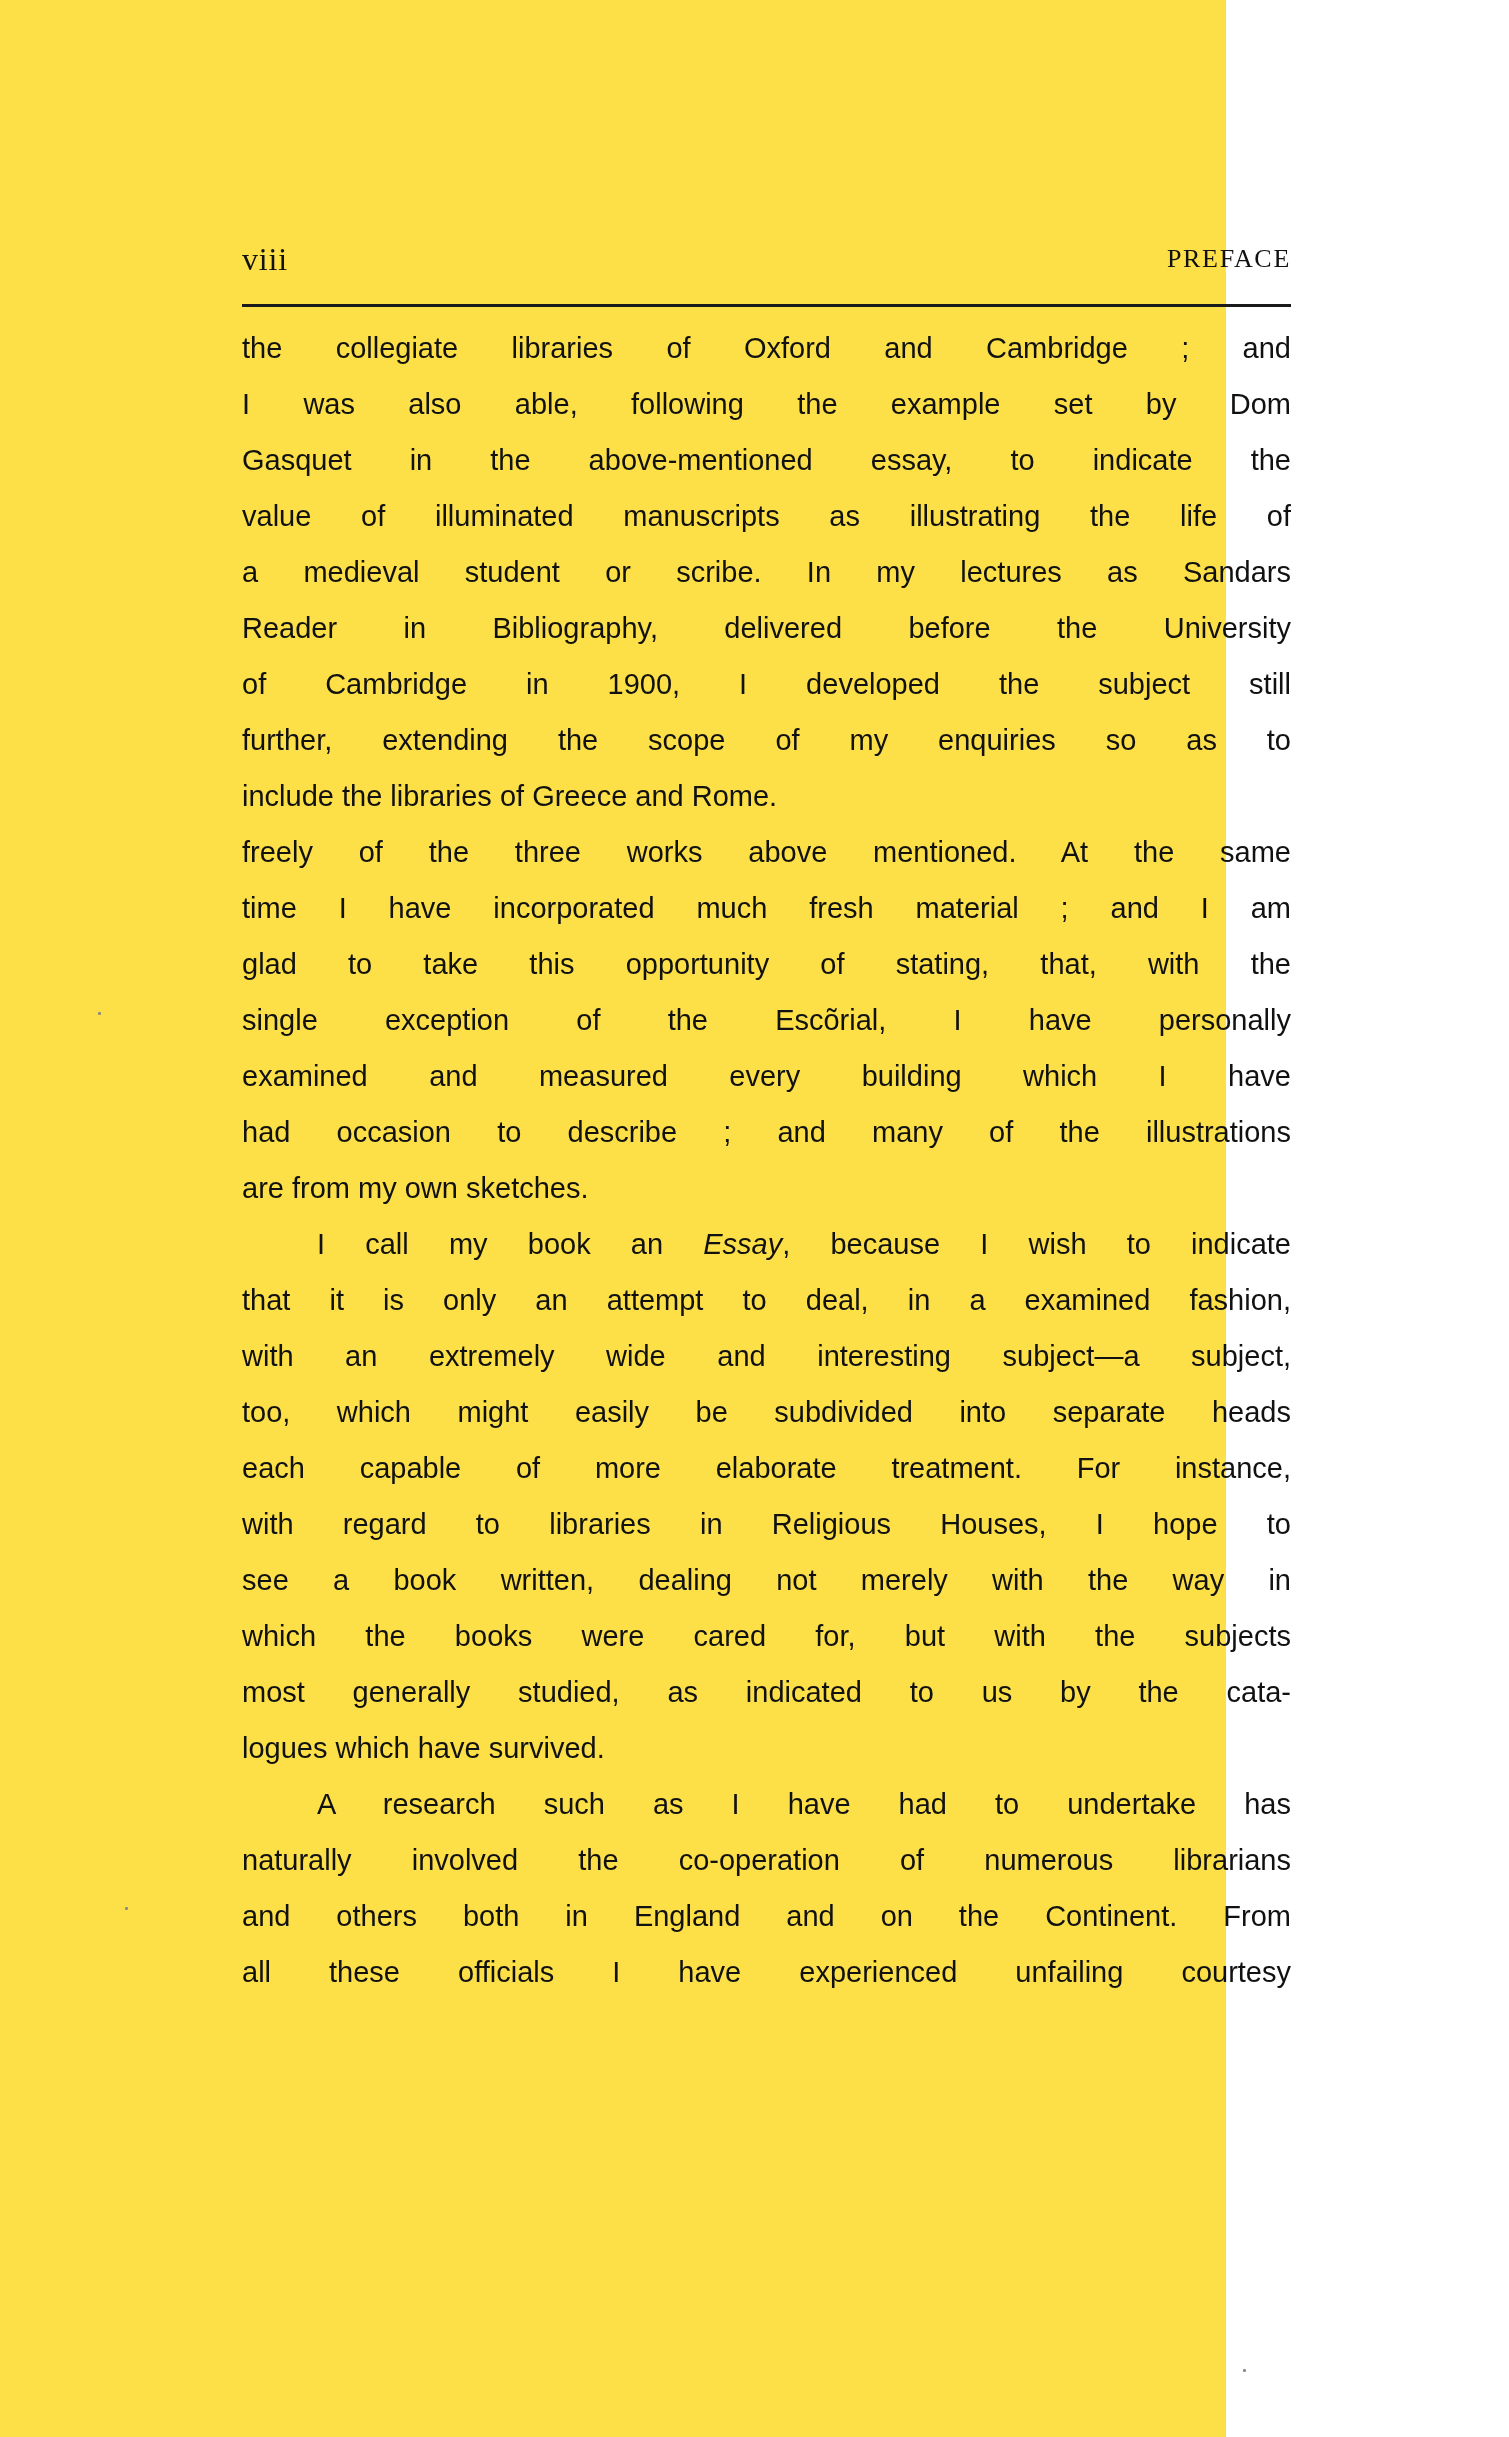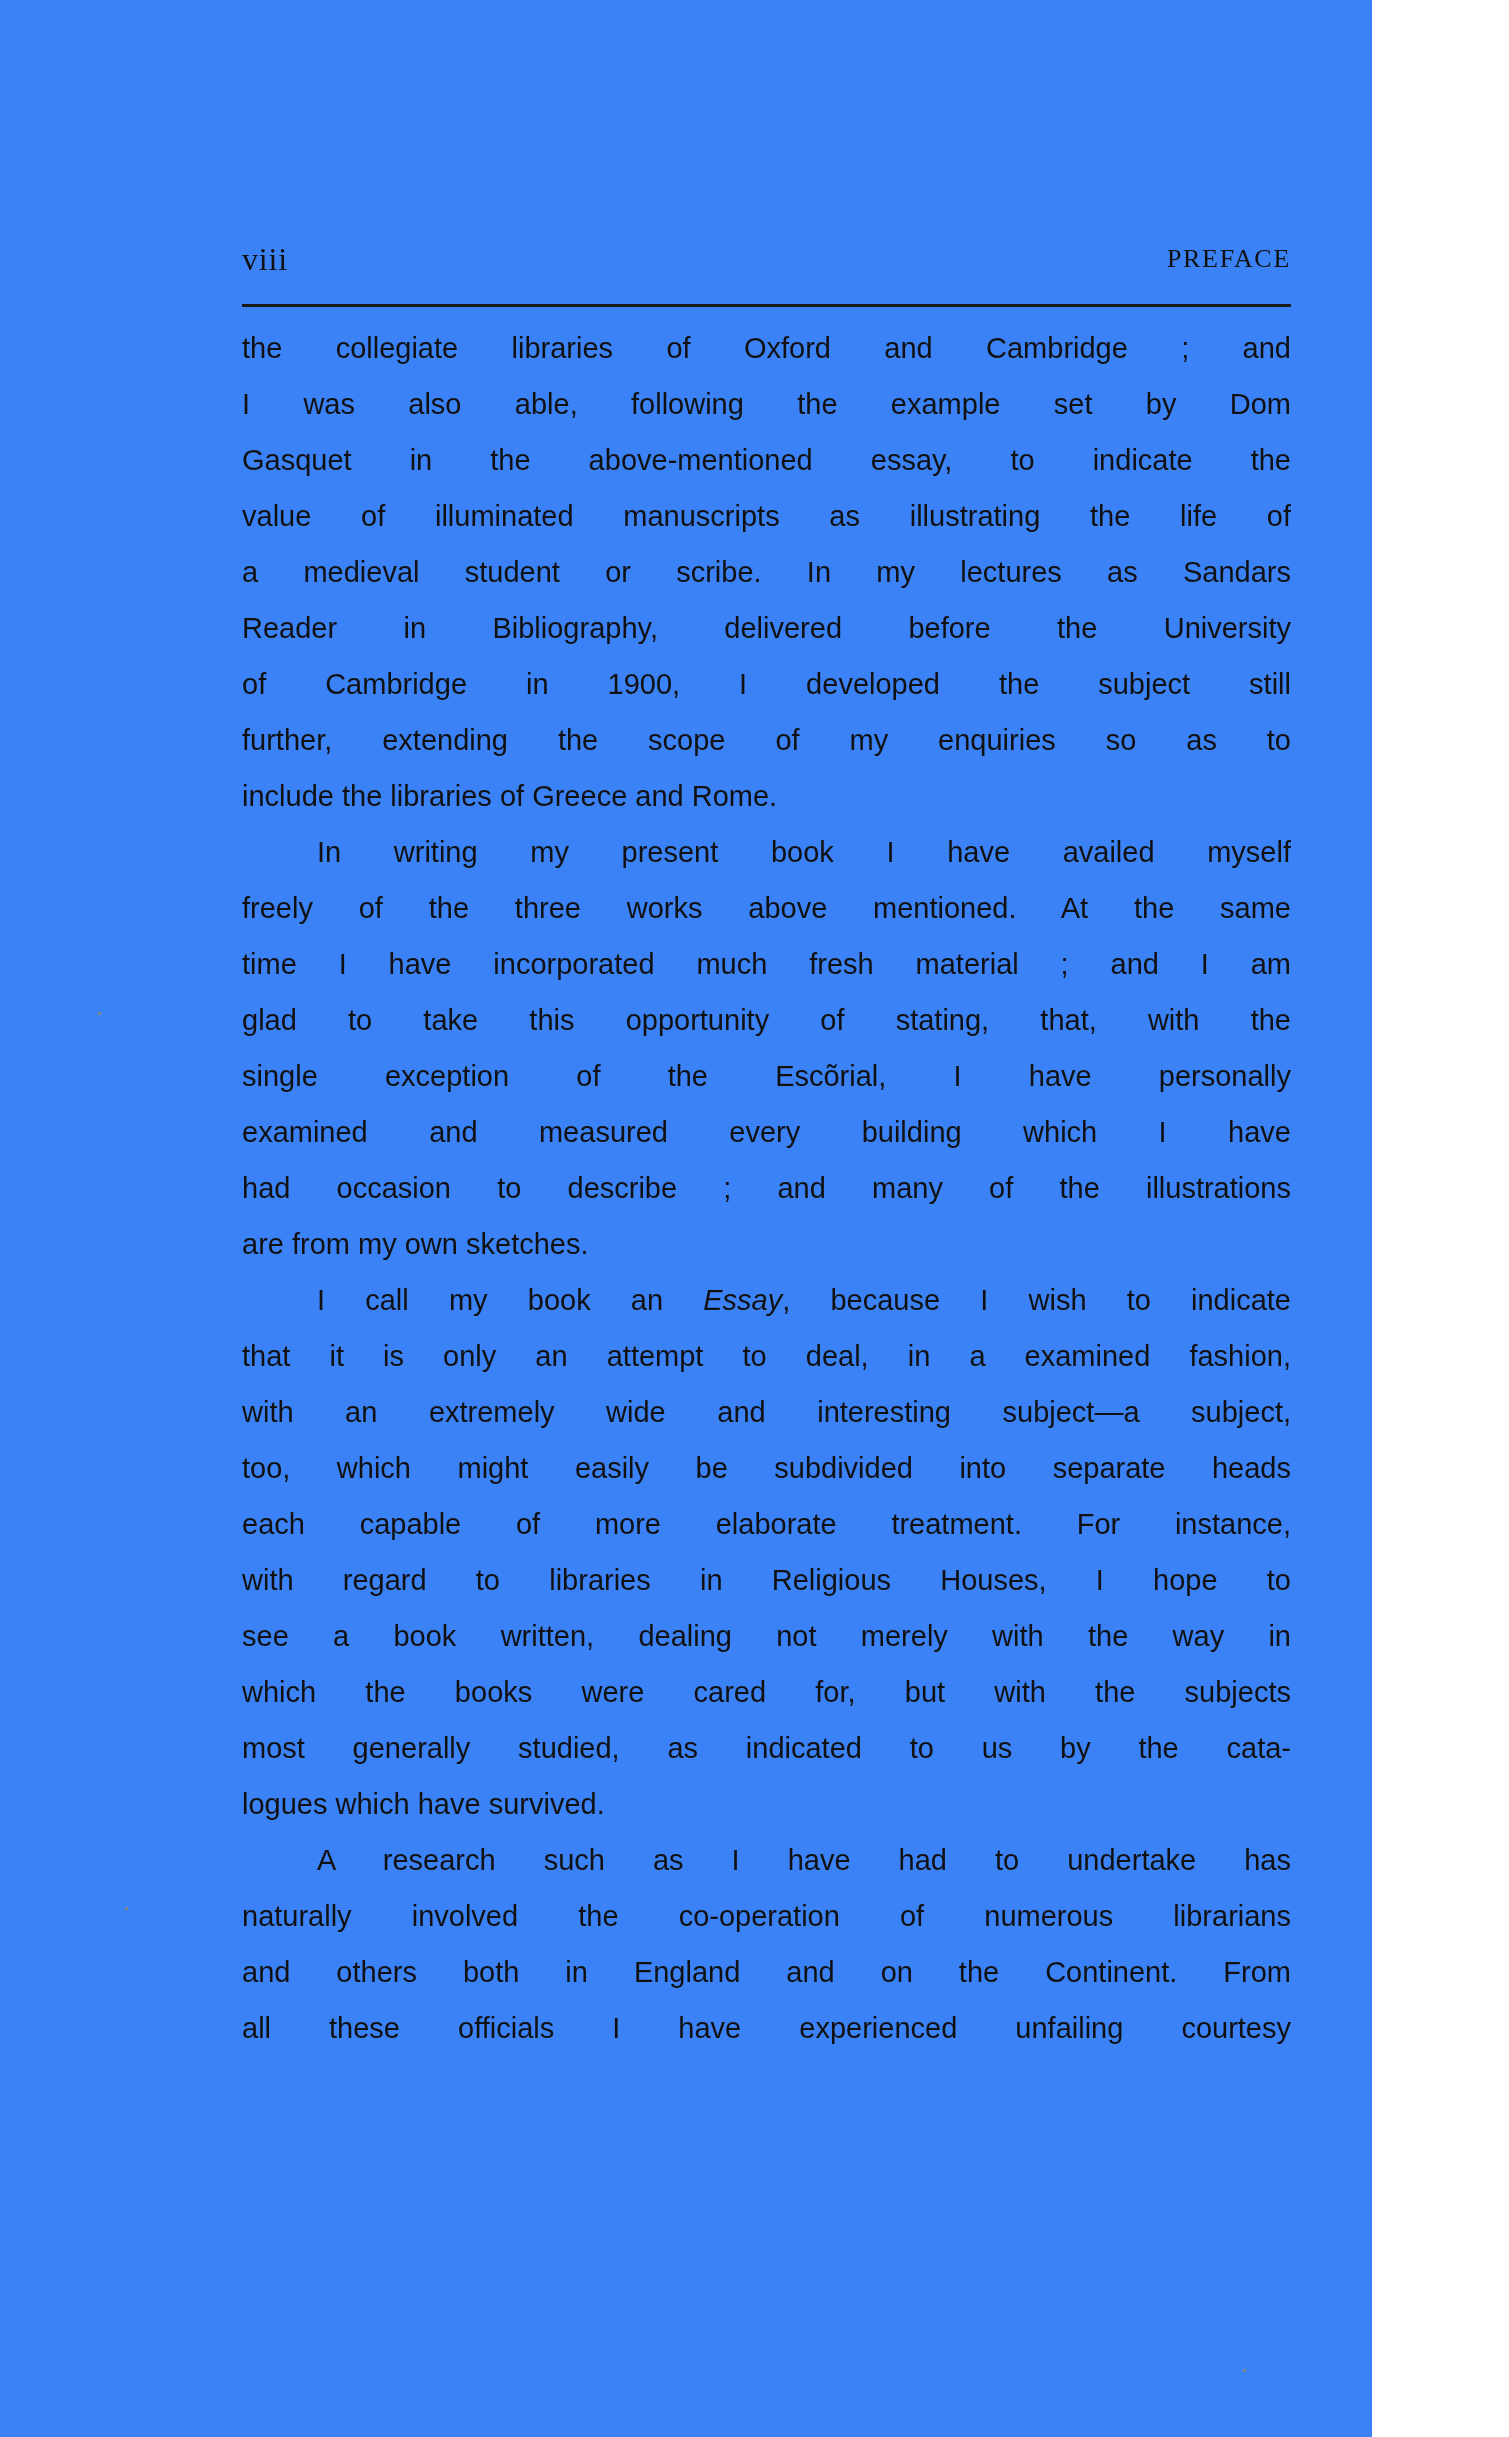--- a/index.html
+++ b/index.html
@@ -1,17 +1,17 @@
 <!DOCTYPE html>
 <html style="font-size:13.4px"><head>
 <meta charset="utf-8">
 <style>
   html, body { margin: 0; padding: 0; background: #ffffff; }
   body { width: 1510px; height: 2438px; position: relative; overflow: hidden; }
-  .page { position: absolute; left: 0; top: 0; width: 1372px; height: 2438px; background: #3b82f6; color: #111; }
+  .page { position: absolute; left: 0; top: 0; width: 1226px; height: 2438px; background: #fde047; color: #111; }
   .running-head { position: absolute; left: 242px; top: 241px; width: 1049px; height: 42px;
     font-family: "Liberation Serif", "DejaVu Serif", serif; }
   .folio { position: absolute; left: 0; top: 0; font-size: 32px; letter-spacing: 0.8px; }
   .head-title { position: absolute; left: 0; right: 0; top: 3.3px; text-align: right; font-size: 26px; letter-spacing: 1.7px; }
   .rule { position: absolute; left: 242px; top: 304px; width: 1049px; height: 2.5px; background: #1a1a1a; }
   .body-text { position: absolute; left: 242px; top: 320px; width: 1049px;
     font-family: Liberation Sans, sans-serif; font-size: 29px; }
   .line { height: 56px; line-height: 56px; white-space: nowrap; overflow: visible; }
   .line.full { text-align: justify; text-align-last: justify; white-space: normal; height: 56px; overflow: hidden; }
   .line.indent { padding-left: 75px; }
@@ -35,21 +35,20 @@
         <div class="line full">I was also able, following the example set by Dom</div>
         <div class="line full">Gasquet in the above-mentioned essay, to indicate the</div>
         <div class="line full">value of illuminated manuscripts as illustrating the life of</div>
         <div class="line full">a medieval student or scribe.  In my lectures as Sandars</div>
         <div class="line full">Reader in Bibliography, delivered before the University</div>
         <div class="line full">of Cambridge in 1900, I developed the subject still</div>
         <div class="line full">further, extending the scope of my enquiries so as to</div>
         <div class="line last">include the libraries of Greece and Rome.</div>
       </div>
       <div>
-        <div class="line full indent">In writing my present book I have availed myself</div>
         <div class="line full">freely of the three works above mentioned.  At the same</div>
         <div class="line full">time I have incorporated much fresh material ; and I am</div>
         <div class="line full">glad to take this opportunity of stating, that, with the</div>
         <div class="line full">single exception of the Escõrial, I have personally</div>
         <div class="line full">examined and measured every building which I have</div>
         <div class="line full">had occasion to describe ; and many of the illustrations</div>
         <div class="line last">are from my own sketches.</div>
       </div>
       <div>
         <div class="line full indent"><span>I call my book an </span><em>Essay</em><span>, because I wish to indicate</span></div>

